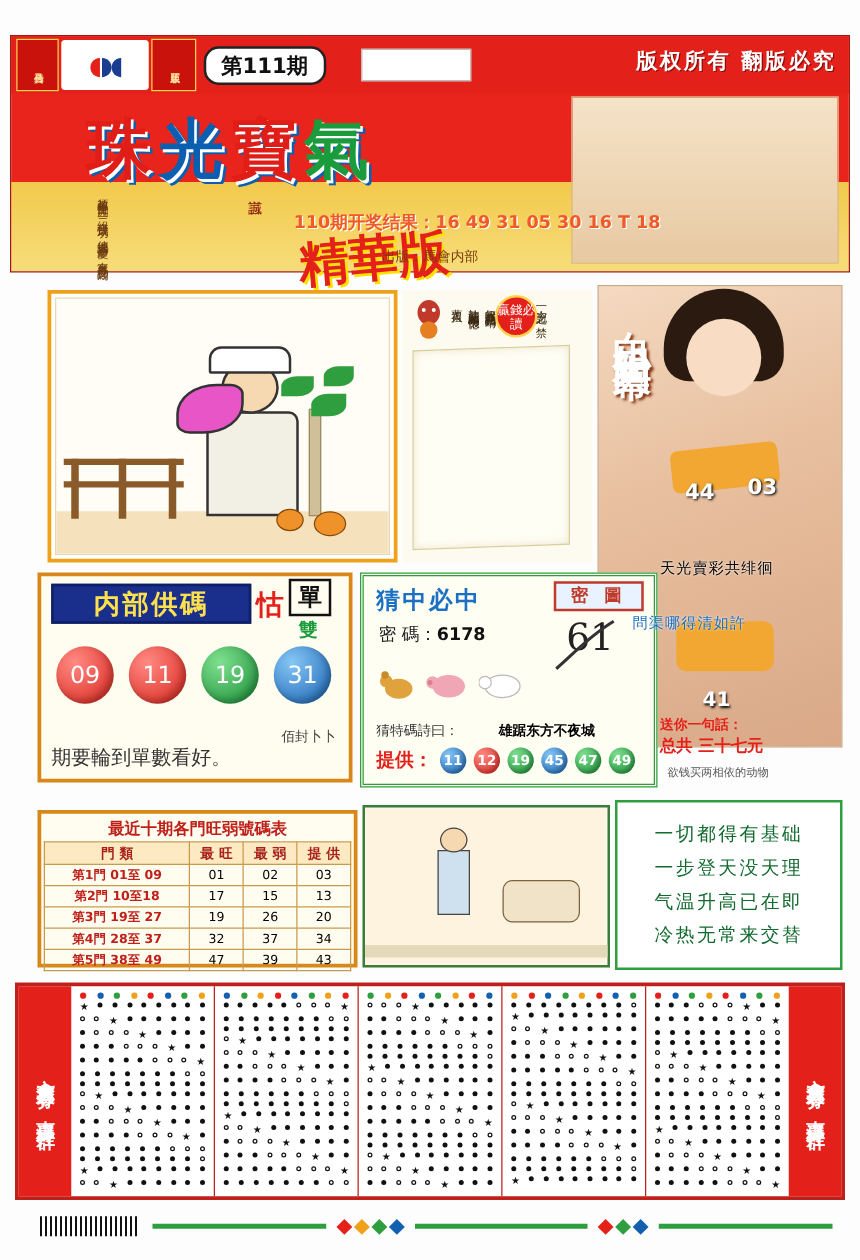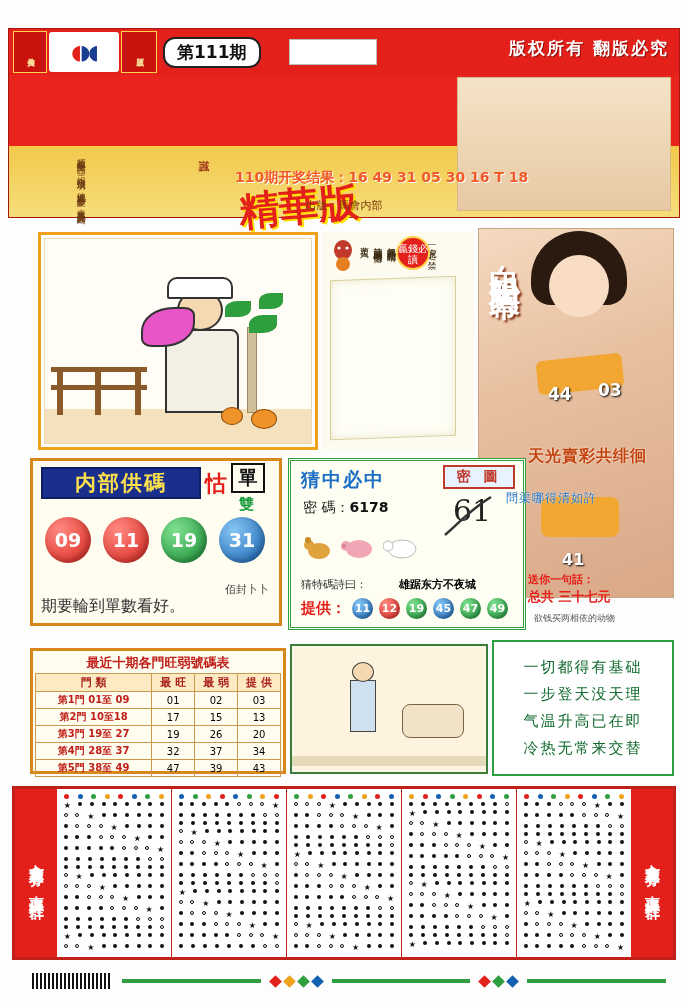--- a/index.html
+++ b/index.html
@@ -158,21 +158,21 @@
   .girl .face { position:absolute; left:70px; top:26px; width:60px; height:62px; background:#f8ddc4; border-radius:50%; }
   .white-col {
     position:absolute; left:484px; top:240px;
     writing-mode:vertical-rl; text-orientation:upright;
     font-size:31px; font-weight:bold; color:#ffffff;
     text-shadow:2px 2px 2px #8a3a1a; letter-spacing:6px; z-index:4;
   }
   .num-44 { position:absolute; left:548px; top:384px; color:#fff; font-size:17px; font-weight:bold; text-shadow:1px 1px 2px #000; z-index:4;}
   .num-03 { position:absolute; left:598px; top:380px; color:#fff; font-size:17px; font-weight:bold; text-shadow:1px 1px 2px #000; z-index:4;}
   .num-41 { position:absolute; left:562px; top:550px; color:#fff; font-size:16px; font-weight:bold; text-shadow:1px 1px 2px #000; z-index:4;}
-  .girl-line1 { position:absolute; left:528px; top:446px; font-size:16px; color:#c2410c; letter-spacing:1px; z-index:4; text-shadow:0 0 2px #fff;font-weight:bold;}
+  .girl-line1 { position:absolute; left:528px; top:446px; font-size:12px; color:#000000; letter-spacing:1px; z-index:4; text-shadow:0 0 2px #fff;}
   .girl-line2 { position:absolute; left:506px; top:490px; font-size:12px; color:#1b6fc4; letter-spacing:1px; z-index:4; text-shadow:0 0 2px #fff;}
   .send-line { position:absolute; left:528px; top:572px; font-size:11px; color:#e4201a; font-weight:bold; z-index:4;}
   .total-line { position:absolute; left:528px; top:588px; font-size:13px; color:#e4201a; font-weight:bold; z-index:4;}
   .money-note { position:absolute; left:534px; top:612px; font-size:9px; color:#555; z-index:4;}
   
   .code-box {
     position:absolute; left:30px; top:458px; width:252px; height:168px;
     background:#fffdf0; border:3px solid #d8881b;
   }
   .code-title {
@@ -191,21 +191,21 @@
     border:2px solid #111; color:#111; font-size:19px; font-weight:bold;
     display:flex; align-items:center; justify-content:center;
   }
   .code-shuang {
     position:absolute; left:206px; top:34px; font-size:15px; color:#1a9c3c; font-weight:bold;
   }
   .balls { position:absolute; left:12px; top:56px; display:flex; gap:12px; }
   .ball {
     width:46px; height:46px; border-radius:50%;
     display:flex; align-items:center; justify-content:center;
-    font-size:19px; font-weight:bold; color:#fff;
+    font-size:19px; font-weight:normal; color:#fff;
     box-shadow:inset -3px -3px 6px rgba(0,0,0,.25);
   }
   .ball.red { background:radial-gradient(circle at 32% 28%, #ff8a82, #d8231b); }
   .ball.green { background:radial-gradient(circle at 32% 28%, #7fe08f, #168c33); }
   .ball.blue { background:radial-gradient(circle at 32% 28%, #86c6f5, #1460b0); }
   .code-foot { position:absolute; left:8px; bottom:6px; font-size:16px; color:#333; }
   .code-stamp { position:absolute; right:10px; bottom:26px; font-size:11px; color:#444; }
   
   .guess-box {
     position:absolute; left:288px; top:458px; width:238px; height:172px;
@@ -303,20 +303,23 @@
     <div class="hdr-topbar">
       <div class="logo-badge">马会传真</div>
       <div class="logo-mark"><span>◖</span>◗◖</div>
       <div class="hdr-red-tag">原装正版</div>
       <div class="issue-badge">第111期</div>
       <div class="hdr-white-box"></div>
     </div>
     <div class="copyright">版权所有 翻版必究</div>
     <div class="hdr-photo"></div>
 
+    <div class="title-main">
+      <i>珠</i><u>光</u><i>寶</i><span>氣</span>
+    </div>
     <div class="title-sub">精華版</div>
 
     <div class="verse">
       <div>須教年年生肖開</div>
       <div>二一組合排成功</div>
       <div>他送經本斯妙愛</div>
       <div>來富并馬受討期</div>
     </div>
     <div class="chengyan">誠言</div>
     <div class="prev-result">110期开奖结果：16 49 31 05 30 16 T 18</div>

